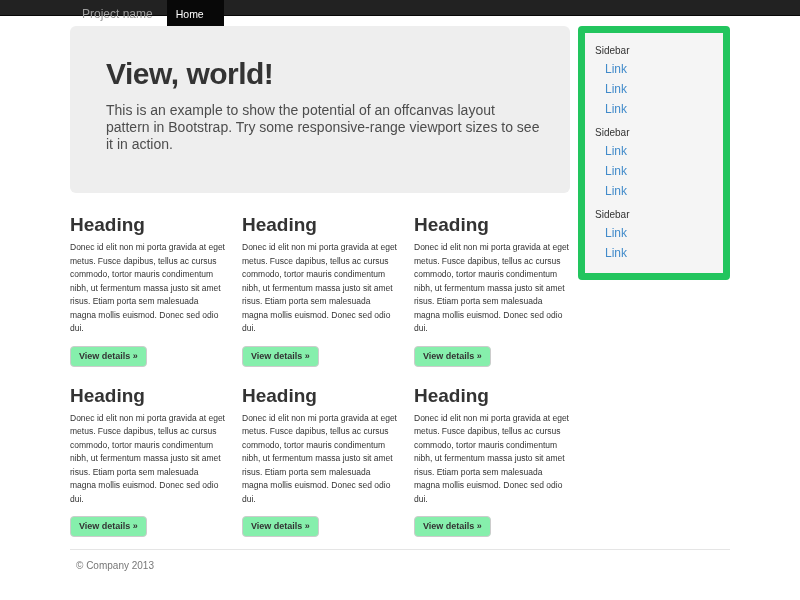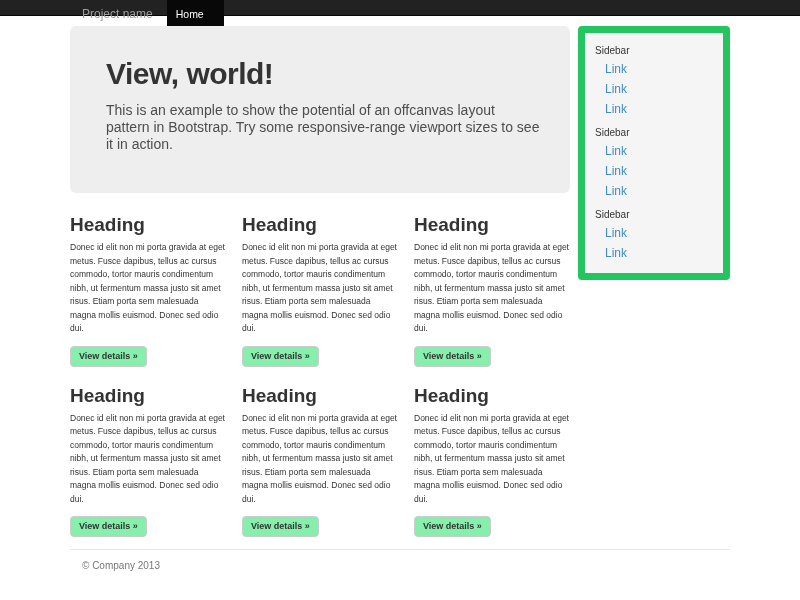--- a/index.html
+++ b/index.html
@@ -139,21 +139,21 @@
     text-decoration: none;
     cursor: pointer;
   }
 
   
   .footer {
     margin-top: 12px;
     border-top: 1px solid #e5e5e5;
   }
   .footer p {
-    margin: 10px 0 0 12px;
+    margin: 10px 0 0 6px;
     font-size: 10px;
     color: #777777;
   }
 </style>
 </head>
 <body>
 
 <nav class="navbar">
   <div class="navbar-inner">
     <a class="brand">Project name</a>

